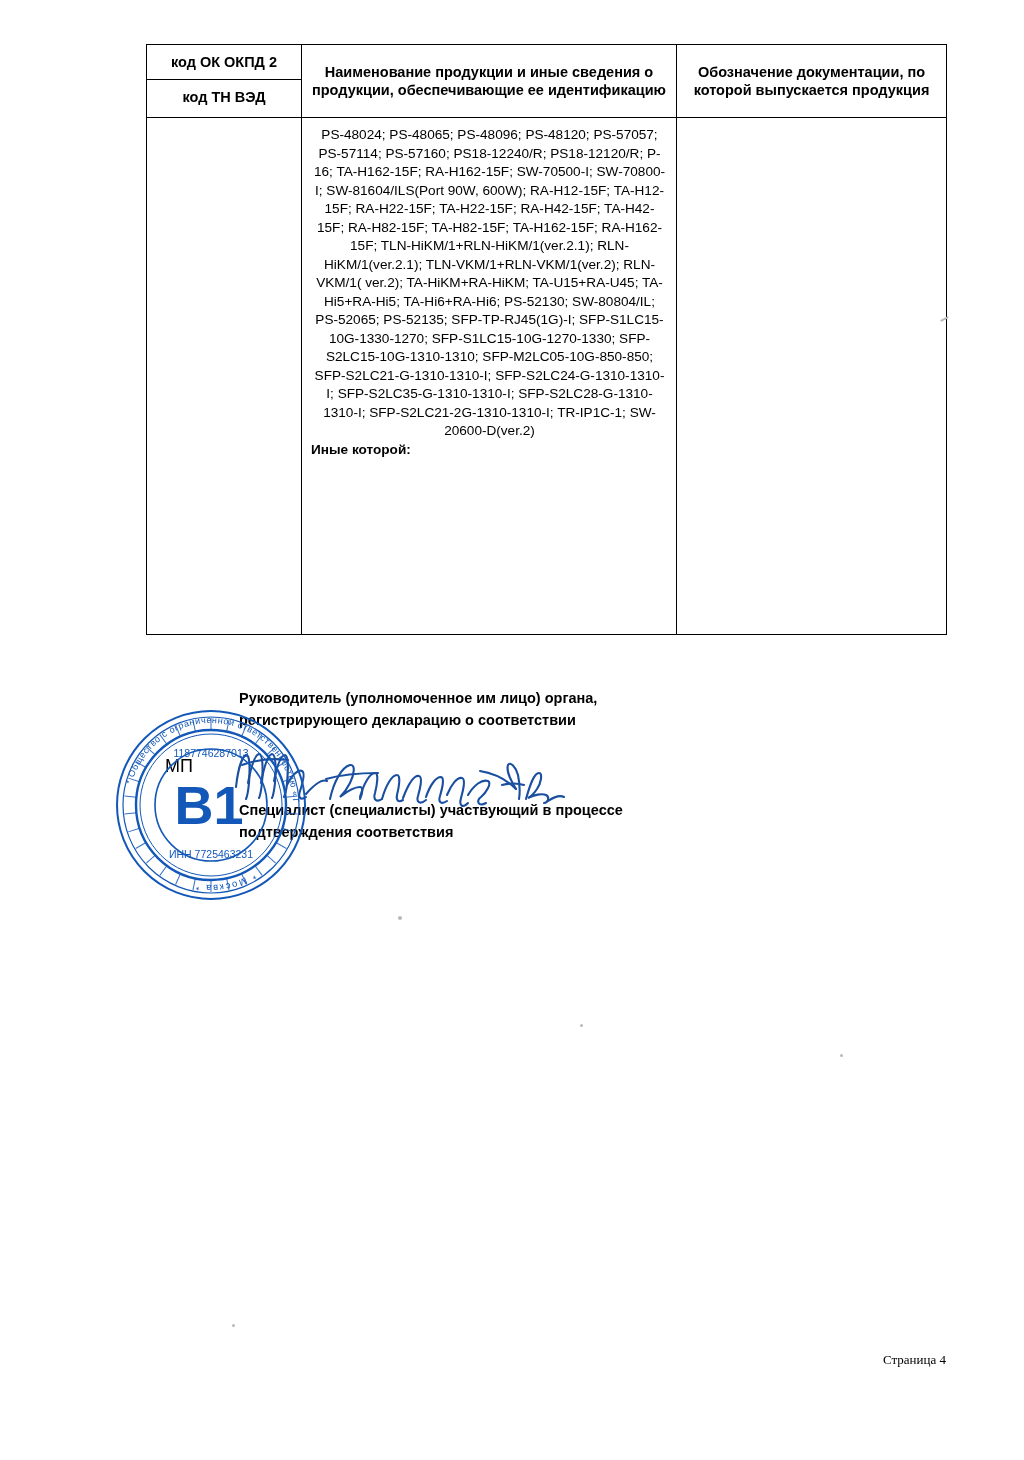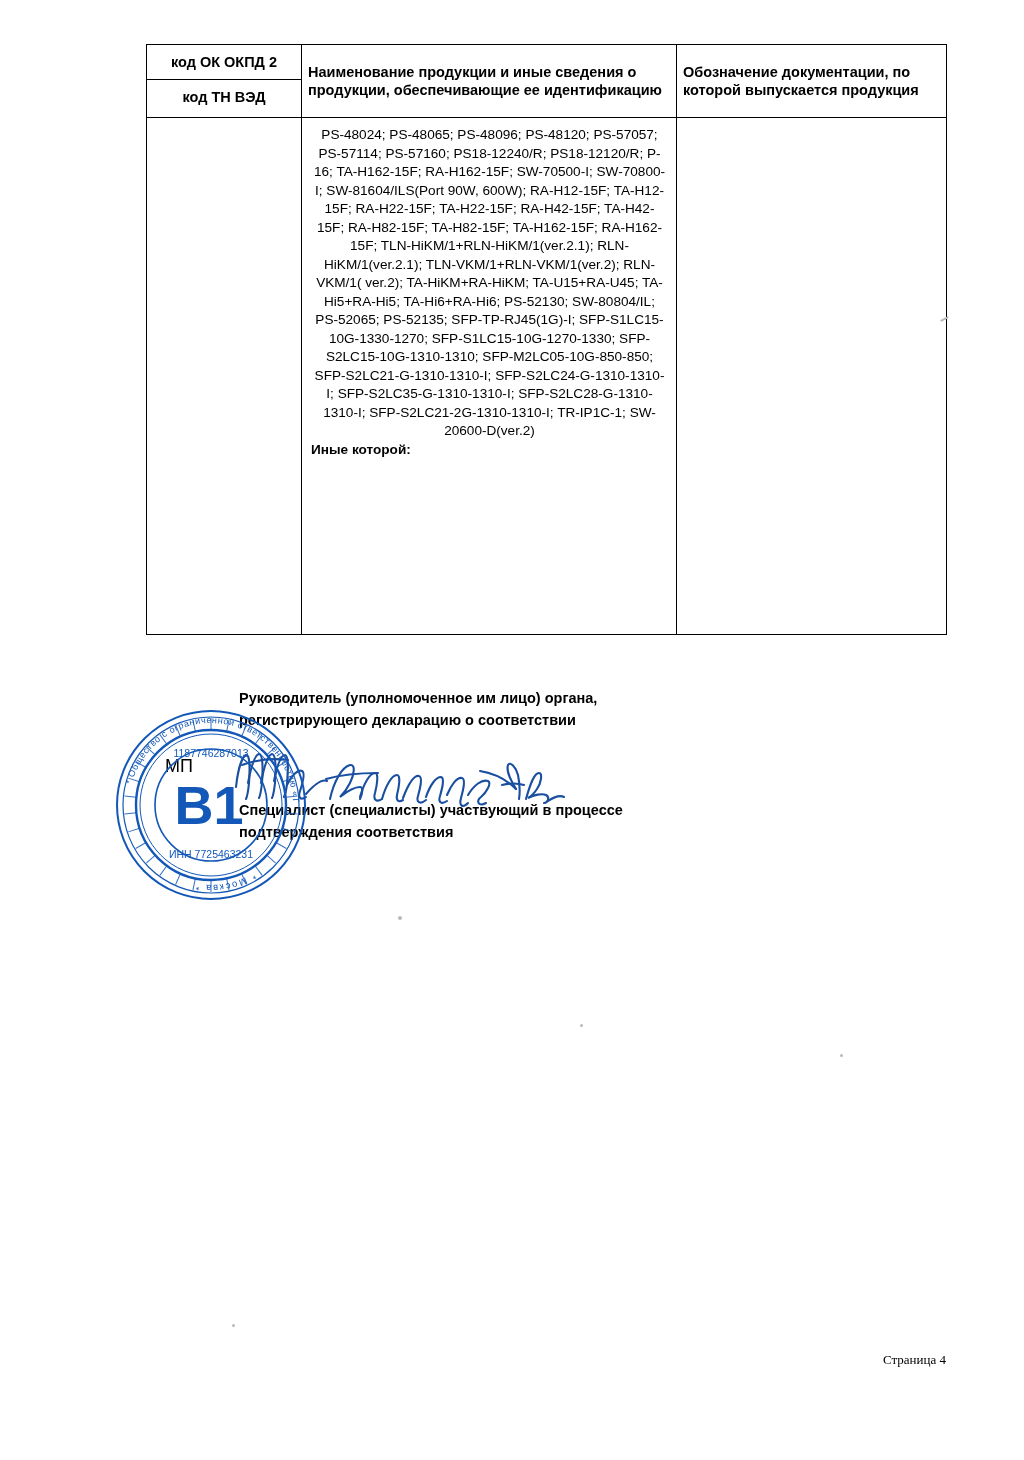--- a/index.html
+++ b/index.html
@@ -31,21 +31,21 @@
     width: 800px;
     border-collapse: collapse;
     table-layout: fixed;
   }
   .doc-table td {
     border: 1.5px solid #000;
     vertical-align: top;
     padding: 4px 6px;
   }
   .doc-table td.head {
-    text-align: left;
+    text-align: center;
     vertical-align: middle;
     font-weight: bold;
     font-size: 14.5px;
     line-height: 1.25;
     padding: 18px 6px;
   }
   .col-a { width: 155px; }
   .col-b { width: 375px; }
   .col-c { width: 270px; }
 

